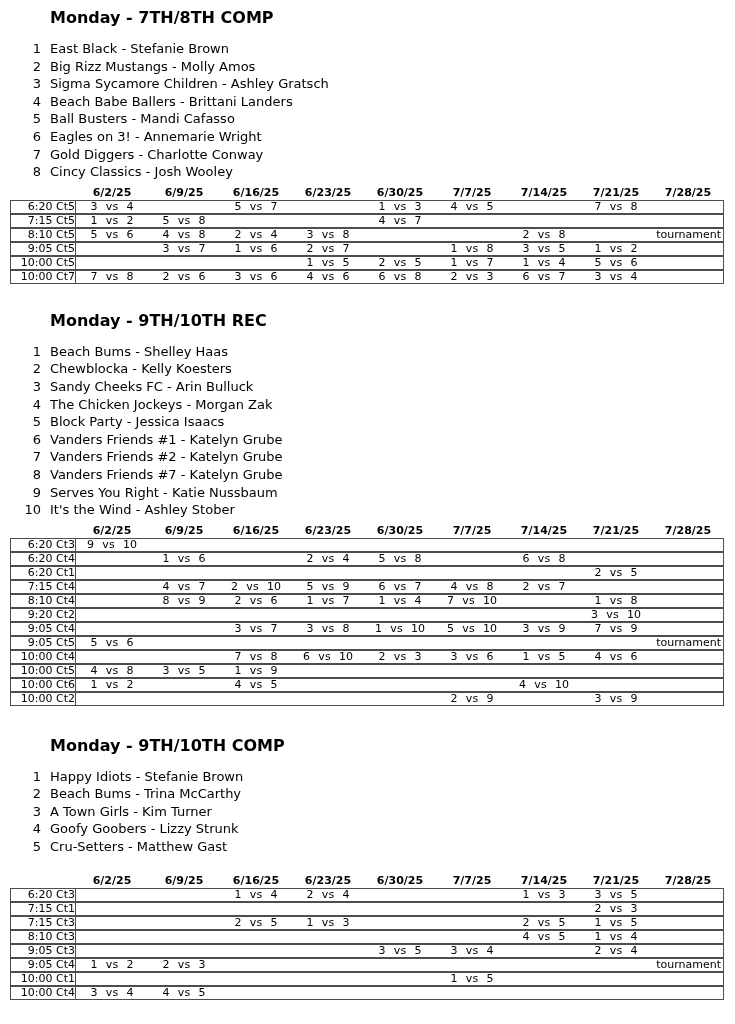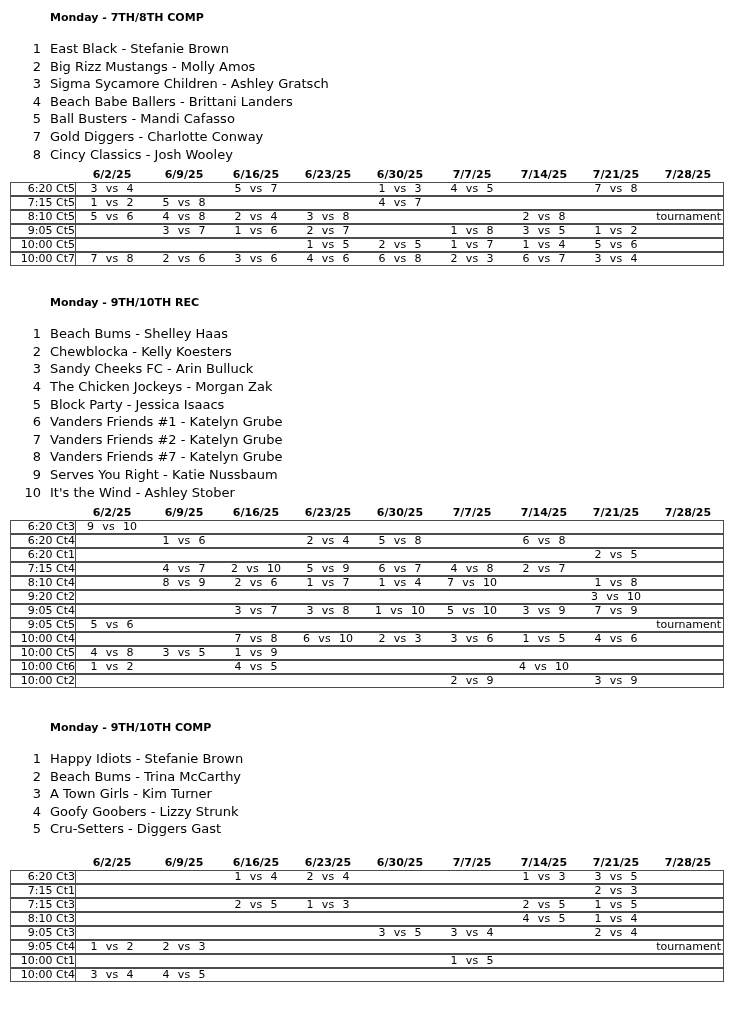--- a/index.html
+++ b/index.html
@@ -14,21 +14,21 @@
     min-height: 1024px;
     padding-top: 8px;
     box-sizing: border-box;
     overflow: hidden;
   }
   .schedule-section { margin: 0; }
   #doc > .schedule-section:nth-child(2) { margin-top: 27px; }
   #doc > .schedule-section:nth-child(3) { margin-top: 30px; }
 
   .section-title {
-    font-size: 11px;
+    font-size: 16px;
     font-weight: bold;
     line-height: 19px;
     margin: 0 0 0 50px;
   }
   .teams { margin-top: 13px; }
   .team {
     font-size: 13px;
     line-height: 17.6px;
     white-space: nowrap;
   }
@@ -89,20 +89,21 @@
 
 <div id="doc">
     <section class="schedule-section">
       <h2 class="section-title">Monday - 7TH/8TH COMP</h2>
       <div class="teams">
         <div class="team"><span class="num">1</span><span class="name">East Black - Stefanie Brown</span></div>
         <div class="team"><span class="num">2</span><span class="name">Big Rizz Mustangs - Molly Amos</span></div>
         <div class="team"><span class="num">3</span><span class="name">Sigma Sycamore Children - Ashley Gratsch</span></div>
         <div class="team"><span class="num">4</span><span class="name">Beach Babe Ballers - Brittani Landers</span></div>
         <div class="team"><span class="num">5</span><span class="name">Ball Busters - Mandi Cafasso</span></div>
+        <div class="team"><span class="num">6</span><span class="name">Eagles on 3! - Annemarie Wright</span></div>
         <div class="team"><span class="num">7</span><span class="name">Gold Diggers - Charlotte Conway</span></div>
         <div class="team"><span class="num">8</span><span class="name">Cincy Classics - Josh Wooley</span></div>
       </div>
       <table class="schedule">
         <colgroup>
           <col class="slot-col">
           <col class="date-col">
           <col class="date-col">
           <col class="date-col">
           <col class="date-col">
@@ -391,21 +392,21 @@
         </tbody>
       </table>
     </section>
     <section class="schedule-section">
       <h2 class="section-title">Monday - 9TH/10TH COMP</h2>
       <div class="teams">
         <div class="team"><span class="num">1</span><span class="name">Happy Idiots - Stefanie Brown</span></div>
         <div class="team"><span class="num">2</span><span class="name">Beach Bums - Trina McCarthy</span></div>
         <div class="team"><span class="num">3</span><span class="name">A Town Girls - Kim Turner</span></div>
         <div class="team"><span class="num">4</span><span class="name">Goofy Goobers - Lizzy Strunk</span></div>
-        <div class="team"><span class="num">5</span><span class="name">Cru-Setters - Diggers Gast</span></div>
+        <div class="team"><span class="num">5</span><span class="name">Cru-Setters - Matthew Gast</span></div>
       </div>
       <table class="schedule">
         <colgroup>
           <col class="slot-col">
           <col class="date-col">
           <col class="date-col">
           <col class="date-col">
           <col class="date-col">
           <col class="date-col">
           <col class="date-col">

